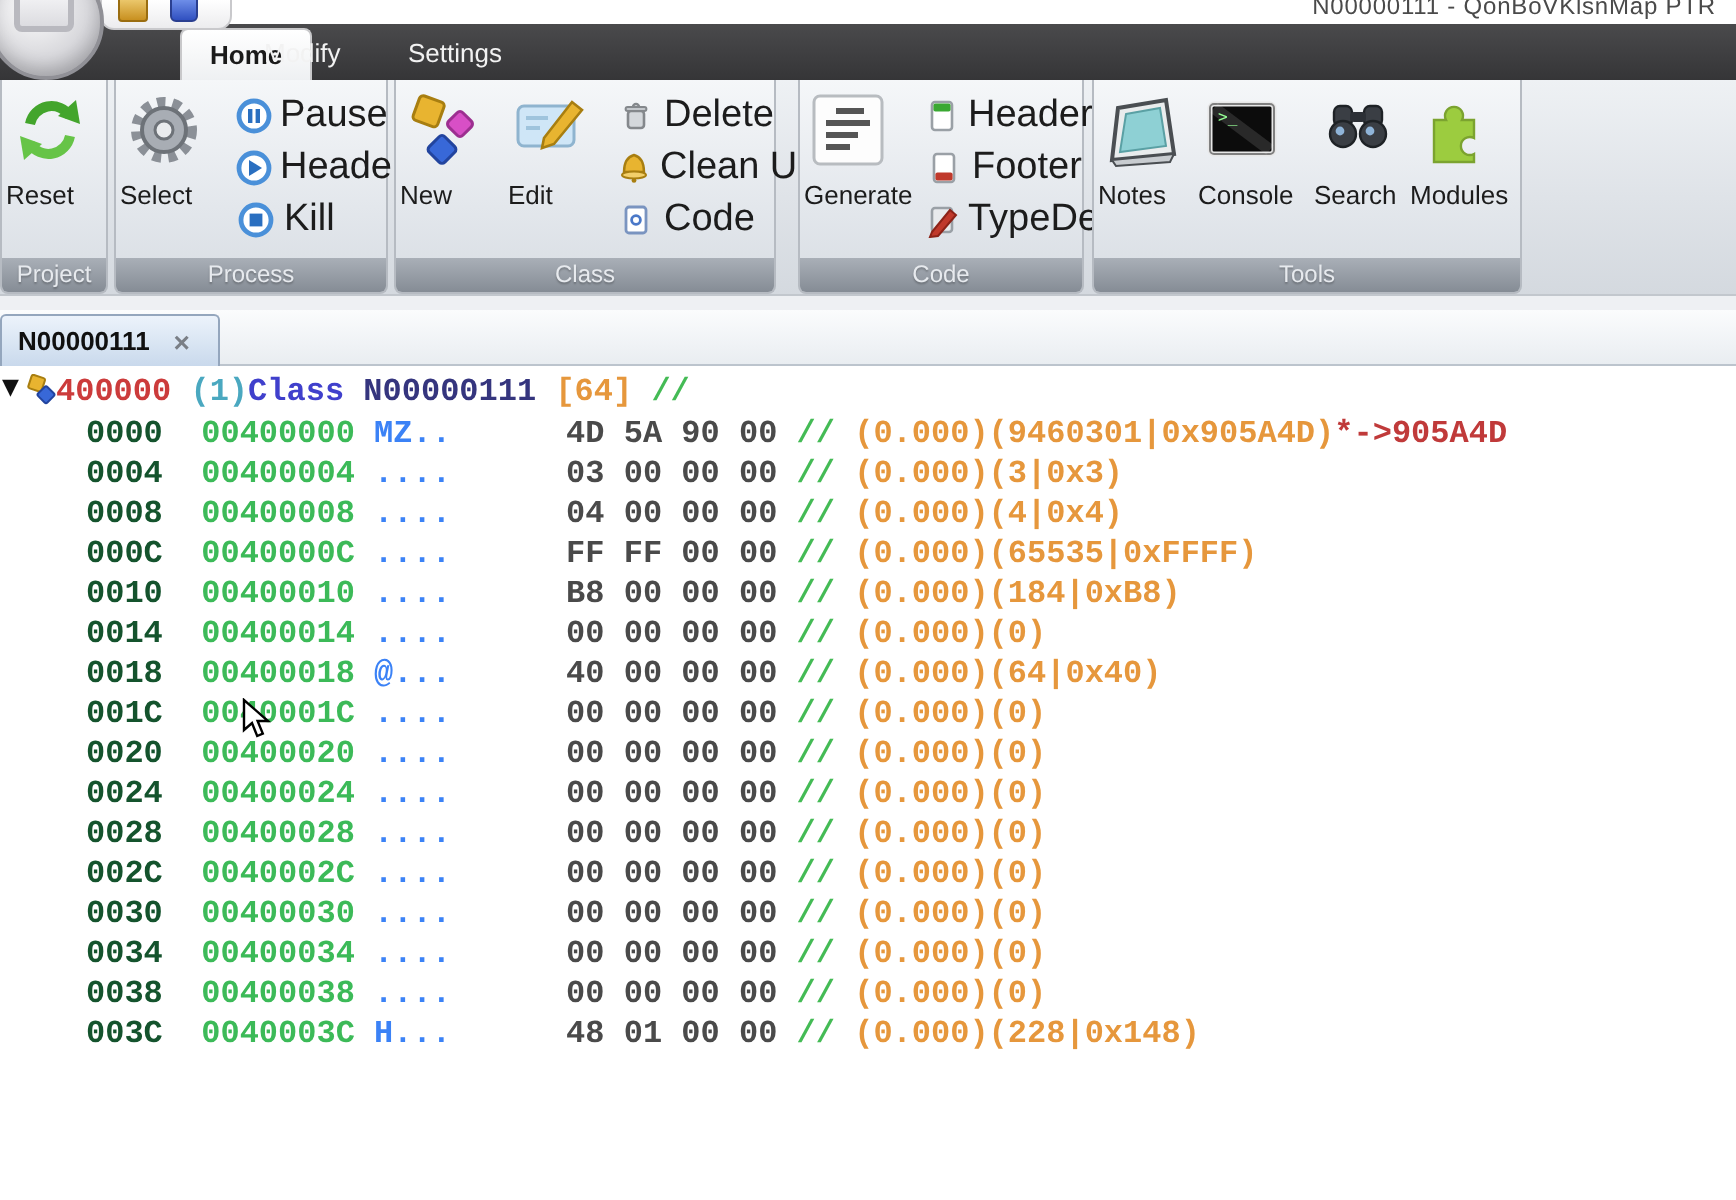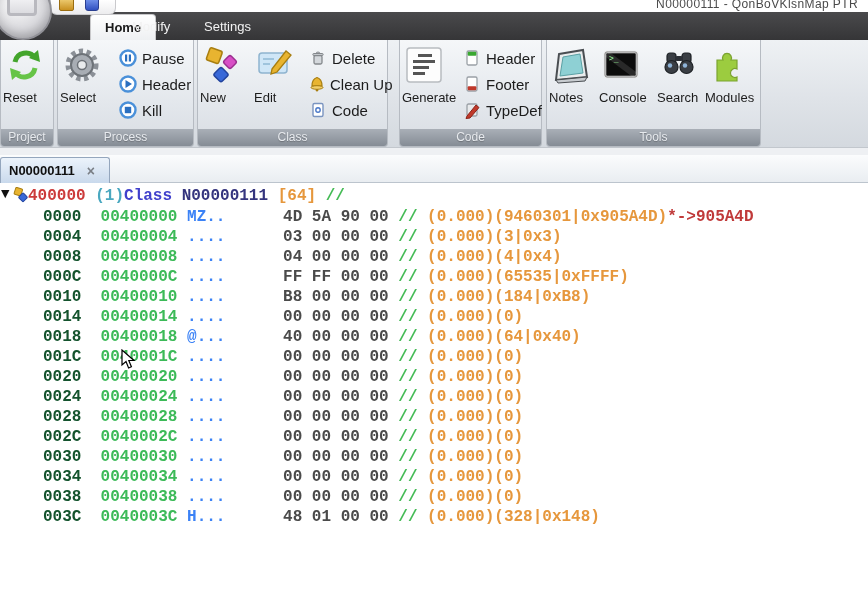--- a/index.html
+++ b/index.html
@@ -35,21 +35,21 @@
             border:1px solid #b6bbc2; border-top:none; border-radius:0 0 4px 4px; }
   .rgroup-caption { position:absolute; bottom:0; left:0; right:0; height:17px; text-align:center;
             font-size:12px; line-height:16px; color:#e7eaee; background:linear-gradient(#a9afb7,#858c95);
             border-radius:0 0 3px 3px; text-shadow:0 1px 1px rgba(0,0,0,.25); }
   .bigbtn { position:absolute; top:2px; height:86px; display:flex; flex-direction:column; align-items:flex-start; cursor:default; border-radius:3px; }
   .bigbtn .bicon { width:44px; height:46px; display:flex; align-items:center; justify-content:center; }
   .bigbtn .blabel { font-size:13px; color:#1c1c1c; margin-top:2px; white-space:nowrap; }
   .smallcol { position:absolute; top:5px; }
   .smallbtn { display:flex; align-items:center; height:26px; cursor:default; }
   .smallbtn .sicon { width:20px; height:20px; display:flex; align-items:center; justify-content:center; margin-right:4px; }
-  .smallbtn .slabel { font-size:15px; color:#1c1c1c; white-space:nowrap; }
+  .smallbtn .slabel { font-size:19px; color:#1c1c1c; white-space:nowrap; }
 
   
   .subribbon { position:absolute; top:148px; left:0; width:868px; height:7px; background:#eef0f3; }
   .doctabs { position:absolute; top:155px; left:0; width:868px; height:28px;
              background:linear-gradient(#fbfcfd,#e9edf1); border-bottom:1px solid #bcc4cd; }
   .doctab { position:absolute; left:0; top:2px; height:26px; width:110px; display:flex; align-items:center;
             background:linear-gradient(#ecf3fb,#c9d9ec); border:1px solid #94a6bd; border-bottom:none;
             border-radius:3px 3px 0 0; padding:0 8px; }
   .doctab .dlabel { font-size:13px; font-weight:bold; color:#101010; }
   .doctab .dclose { margin-left:12px; font-size:14px; color:#7a7f86; font-weight:bold; line-height:14px; }
@@ -333,21 +333,21 @@
         <div class="hexrow"><span class="c-off">0014</span><span class="c-sp">  </span><span class="c-addr">00400014</span><span class="c-sp"> </span><span class="c-ascii">....      </span><span class="c-bytes">00 00 00 00</span><span class="c-sp"> </span><span class="c-cm">//</span><span class="c-sp"> </span><span class="c-comment">(0.000)(0)</span></div>
         <div class="hexrow"><span class="c-off">0018</span><span class="c-sp">  </span><span class="c-addr">00400018</span><span class="c-sp"> </span><span class="c-ascii">@...      </span><span class="c-bytes">40 00 00 00</span><span class="c-sp"> </span><span class="c-cm">//</span><span class="c-sp"> </span><span class="c-comment">(0.000)(64|0x40)</span></div>
         <div class="hexrow"><span class="c-off">001C</span><span class="c-sp">  </span><span class="c-addr">0040001C</span><span class="c-sp"> </span><span class="c-ascii">....      </span><span class="c-bytes">00 00 00 00</span><span class="c-sp"> </span><span class="c-cm">//</span><span class="c-sp"> </span><span class="c-comment">(0.000)(0)</span></div>
         <div class="hexrow"><span class="c-off">0020</span><span class="c-sp">  </span><span class="c-addr">00400020</span><span class="c-sp"> </span><span class="c-ascii">....      </span><span class="c-bytes">00 00 00 00</span><span class="c-sp"> </span><span class="c-cm">//</span><span class="c-sp"> </span><span class="c-comment">(0.000)(0)</span></div>
         <div class="hexrow"><span class="c-off">0024</span><span class="c-sp">  </span><span class="c-addr">00400024</span><span class="c-sp"> </span><span class="c-ascii">....      </span><span class="c-bytes">00 00 00 00</span><span class="c-sp"> </span><span class="c-cm">//</span><span class="c-sp"> </span><span class="c-comment">(0.000)(0)</span></div>
         <div class="hexrow"><span class="c-off">0028</span><span class="c-sp">  </span><span class="c-addr">00400028</span><span class="c-sp"> </span><span class="c-ascii">....      </span><span class="c-bytes">00 00 00 00</span><span class="c-sp"> </span><span class="c-cm">//</span><span class="c-sp"> </span><span class="c-comment">(0.000)(0)</span></div>
         <div class="hexrow"><span class="c-off">002C</span><span class="c-sp">  </span><span class="c-addr">0040002C</span><span class="c-sp"> </span><span class="c-ascii">....      </span><span class="c-bytes">00 00 00 00</span><span class="c-sp"> </span><span class="c-cm">//</span><span class="c-sp"> </span><span class="c-comment">(0.000)(0)</span></div>
         <div class="hexrow"><span class="c-off">0030</span><span class="c-sp">  </span><span class="c-addr">00400030</span><span class="c-sp"> </span><span class="c-ascii">....      </span><span class="c-bytes">00 00 00 00</span><span class="c-sp"> </span><span class="c-cm">//</span><span class="c-sp"> </span><span class="c-comment">(0.000)(0)</span></div>
         <div class="hexrow"><span class="c-off">0034</span><span class="c-sp">  </span><span class="c-addr">00400034</span><span class="c-sp"> </span><span class="c-ascii">....      </span><span class="c-bytes">00 00 00 00</span><span class="c-sp"> </span><span class="c-cm">//</span><span class="c-sp"> </span><span class="c-comment">(0.000)(0)</span></div>
         <div class="hexrow"><span class="c-off">0038</span><span class="c-sp">  </span><span class="c-addr">00400038</span><span class="c-sp"> </span><span class="c-ascii">....      </span><span class="c-bytes">00 00 00 00</span><span class="c-sp"> </span><span class="c-cm">//</span><span class="c-sp"> </span><span class="c-comment">(0.000)(0)</span></div>
-        <div class="hexrow"><span class="c-off">003C</span><span class="c-sp">  </span><span class="c-addr">0040003C</span><span class="c-sp"> </span><span class="c-ascii">H...      </span><span class="c-bytes">48 01 00 00</span><span class="c-sp"> </span><span class="c-cm">//</span><span class="c-sp"> </span><span class="c-comment">(0.000)(328|0x148)</span></div>
+        <div class="hexrow"><span class="c-off">003C</span><span class="c-sp">  </span><span class="c-addr">0040003C</span><span class="c-sp"> </span><span class="c-ascii">H...      </span><span class="c-bytes">48 01 00 00</span><span class="c-sp"> </span><span class="c-cm">//</span><span class="c-sp"> </span><span class="c-comment">(0.000)(228|0x148)</span></div>
       </div>
   </div>
 
   <div class="cursor">
     <svg width="16" height="22" viewBox="0 0 16 22">
       <polygon points="1,1 1,16 5,12.5 7.6,19 10.4,17.8 7.8,11.5 13,11.5" fill="#fff" stroke="#000" stroke-width="1.2"></polygon>
     </svg>
   </div>
 
 </div>

